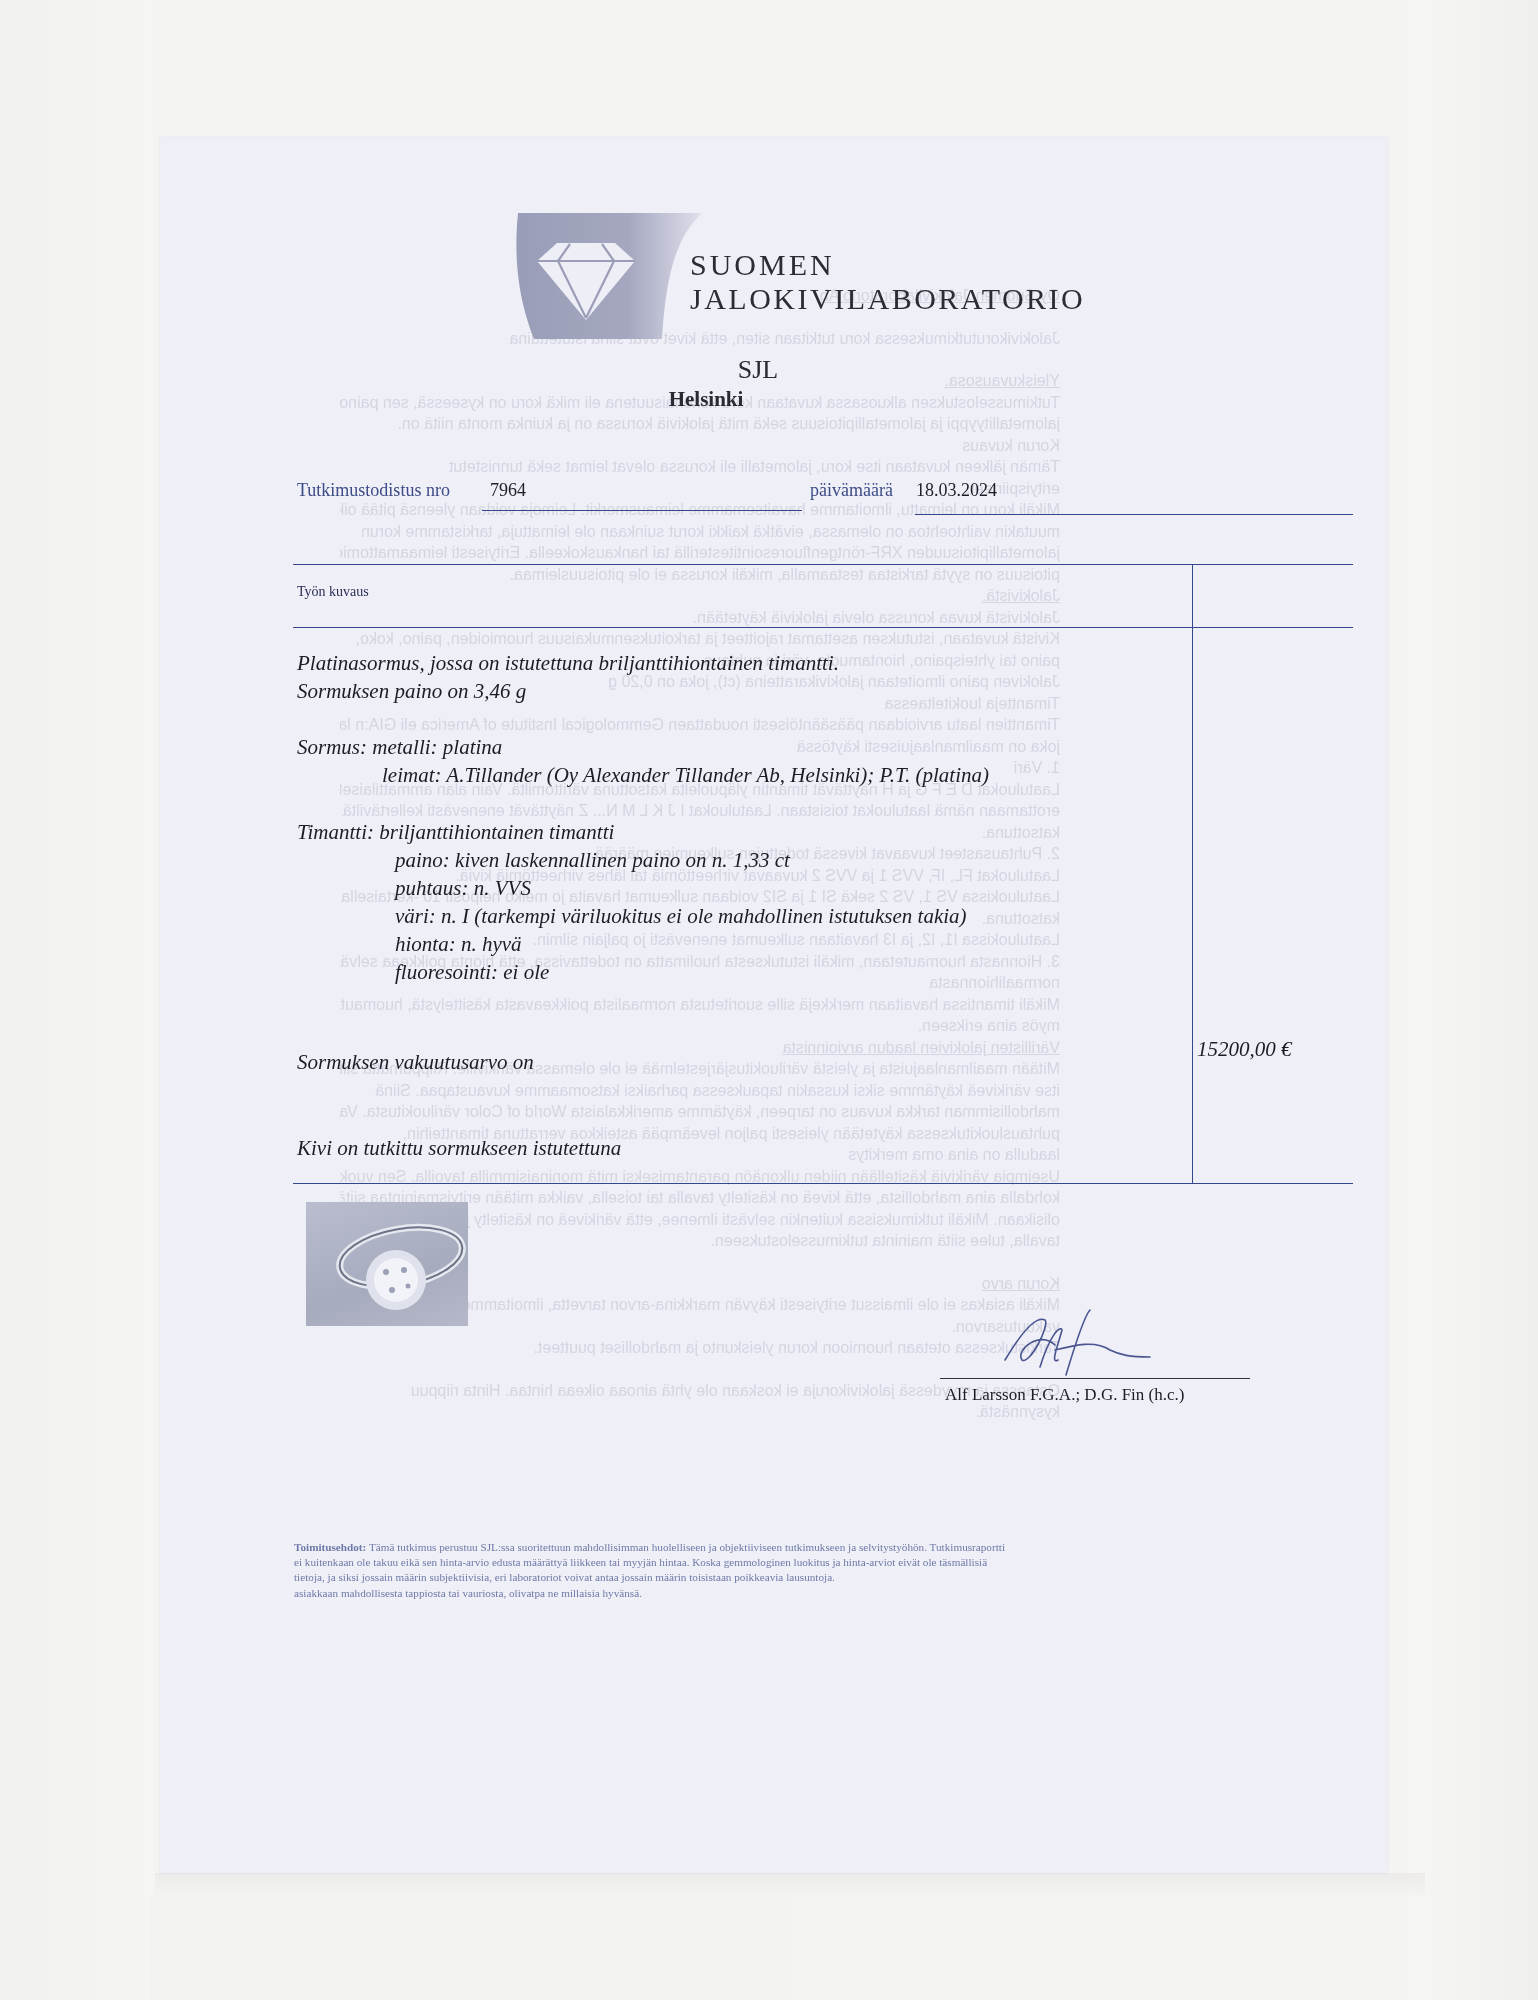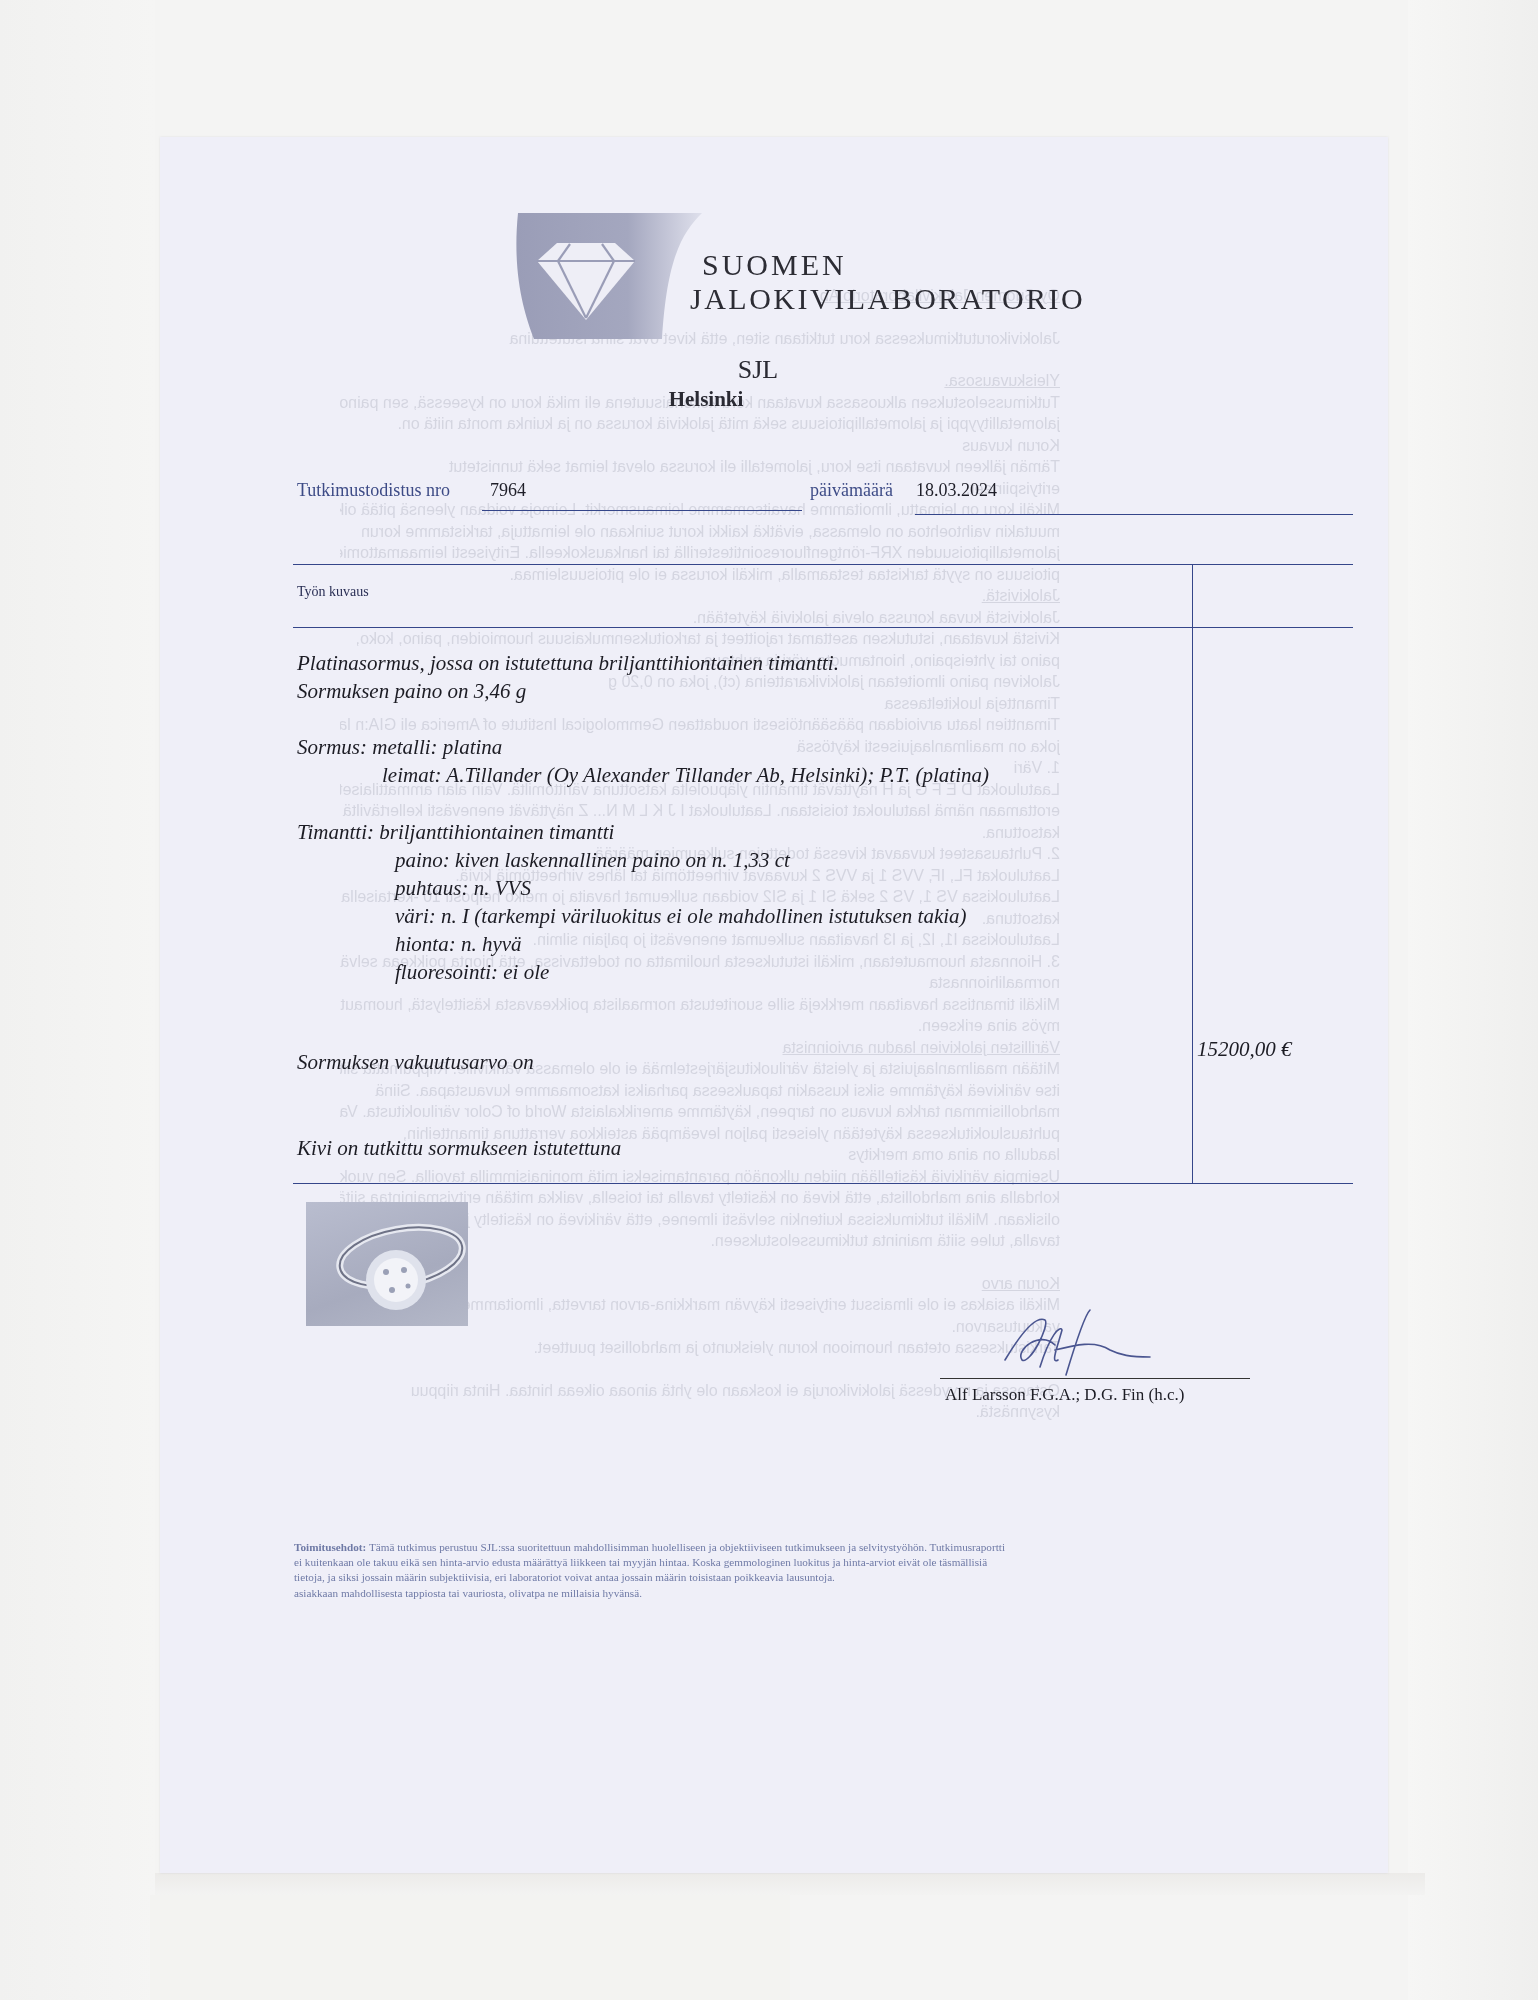--- a/index.html
+++ b/index.html
@@ -40,21 +40,21 @@
     }
     .bleed .bl-line { white-space: nowrap; overflow: hidden; }
     .bleed .bl-head { text-decoration: underline; }
     .bleed .bl-gap { height: 21px; }
 
     .logo-block {
       position: absolute; left: 512px; top: 213px; width: 190px; height: 126px;
     }
     .brand-line1 {
       position: absolute; left: 690px; top: 248px;
-      font-size: 30px; letter-spacing: 3px; color: #2c2c34; margin-left: 12px;
+      font-size: 30px; letter-spacing: 3px; color: #2c2c34;
     }
     .brand-line2 {
       position: absolute; left: 690px; top: 282px;
       font-size: 30px; letter-spacing: 2.5px; color: #2c2c34;
     }
     .org-abbr {
       position: absolute; left: 0; width: 1516px; top: 355px; text-align: center;
       font-size: 26px; color: #2a2a33;
     }
     .org-city {

